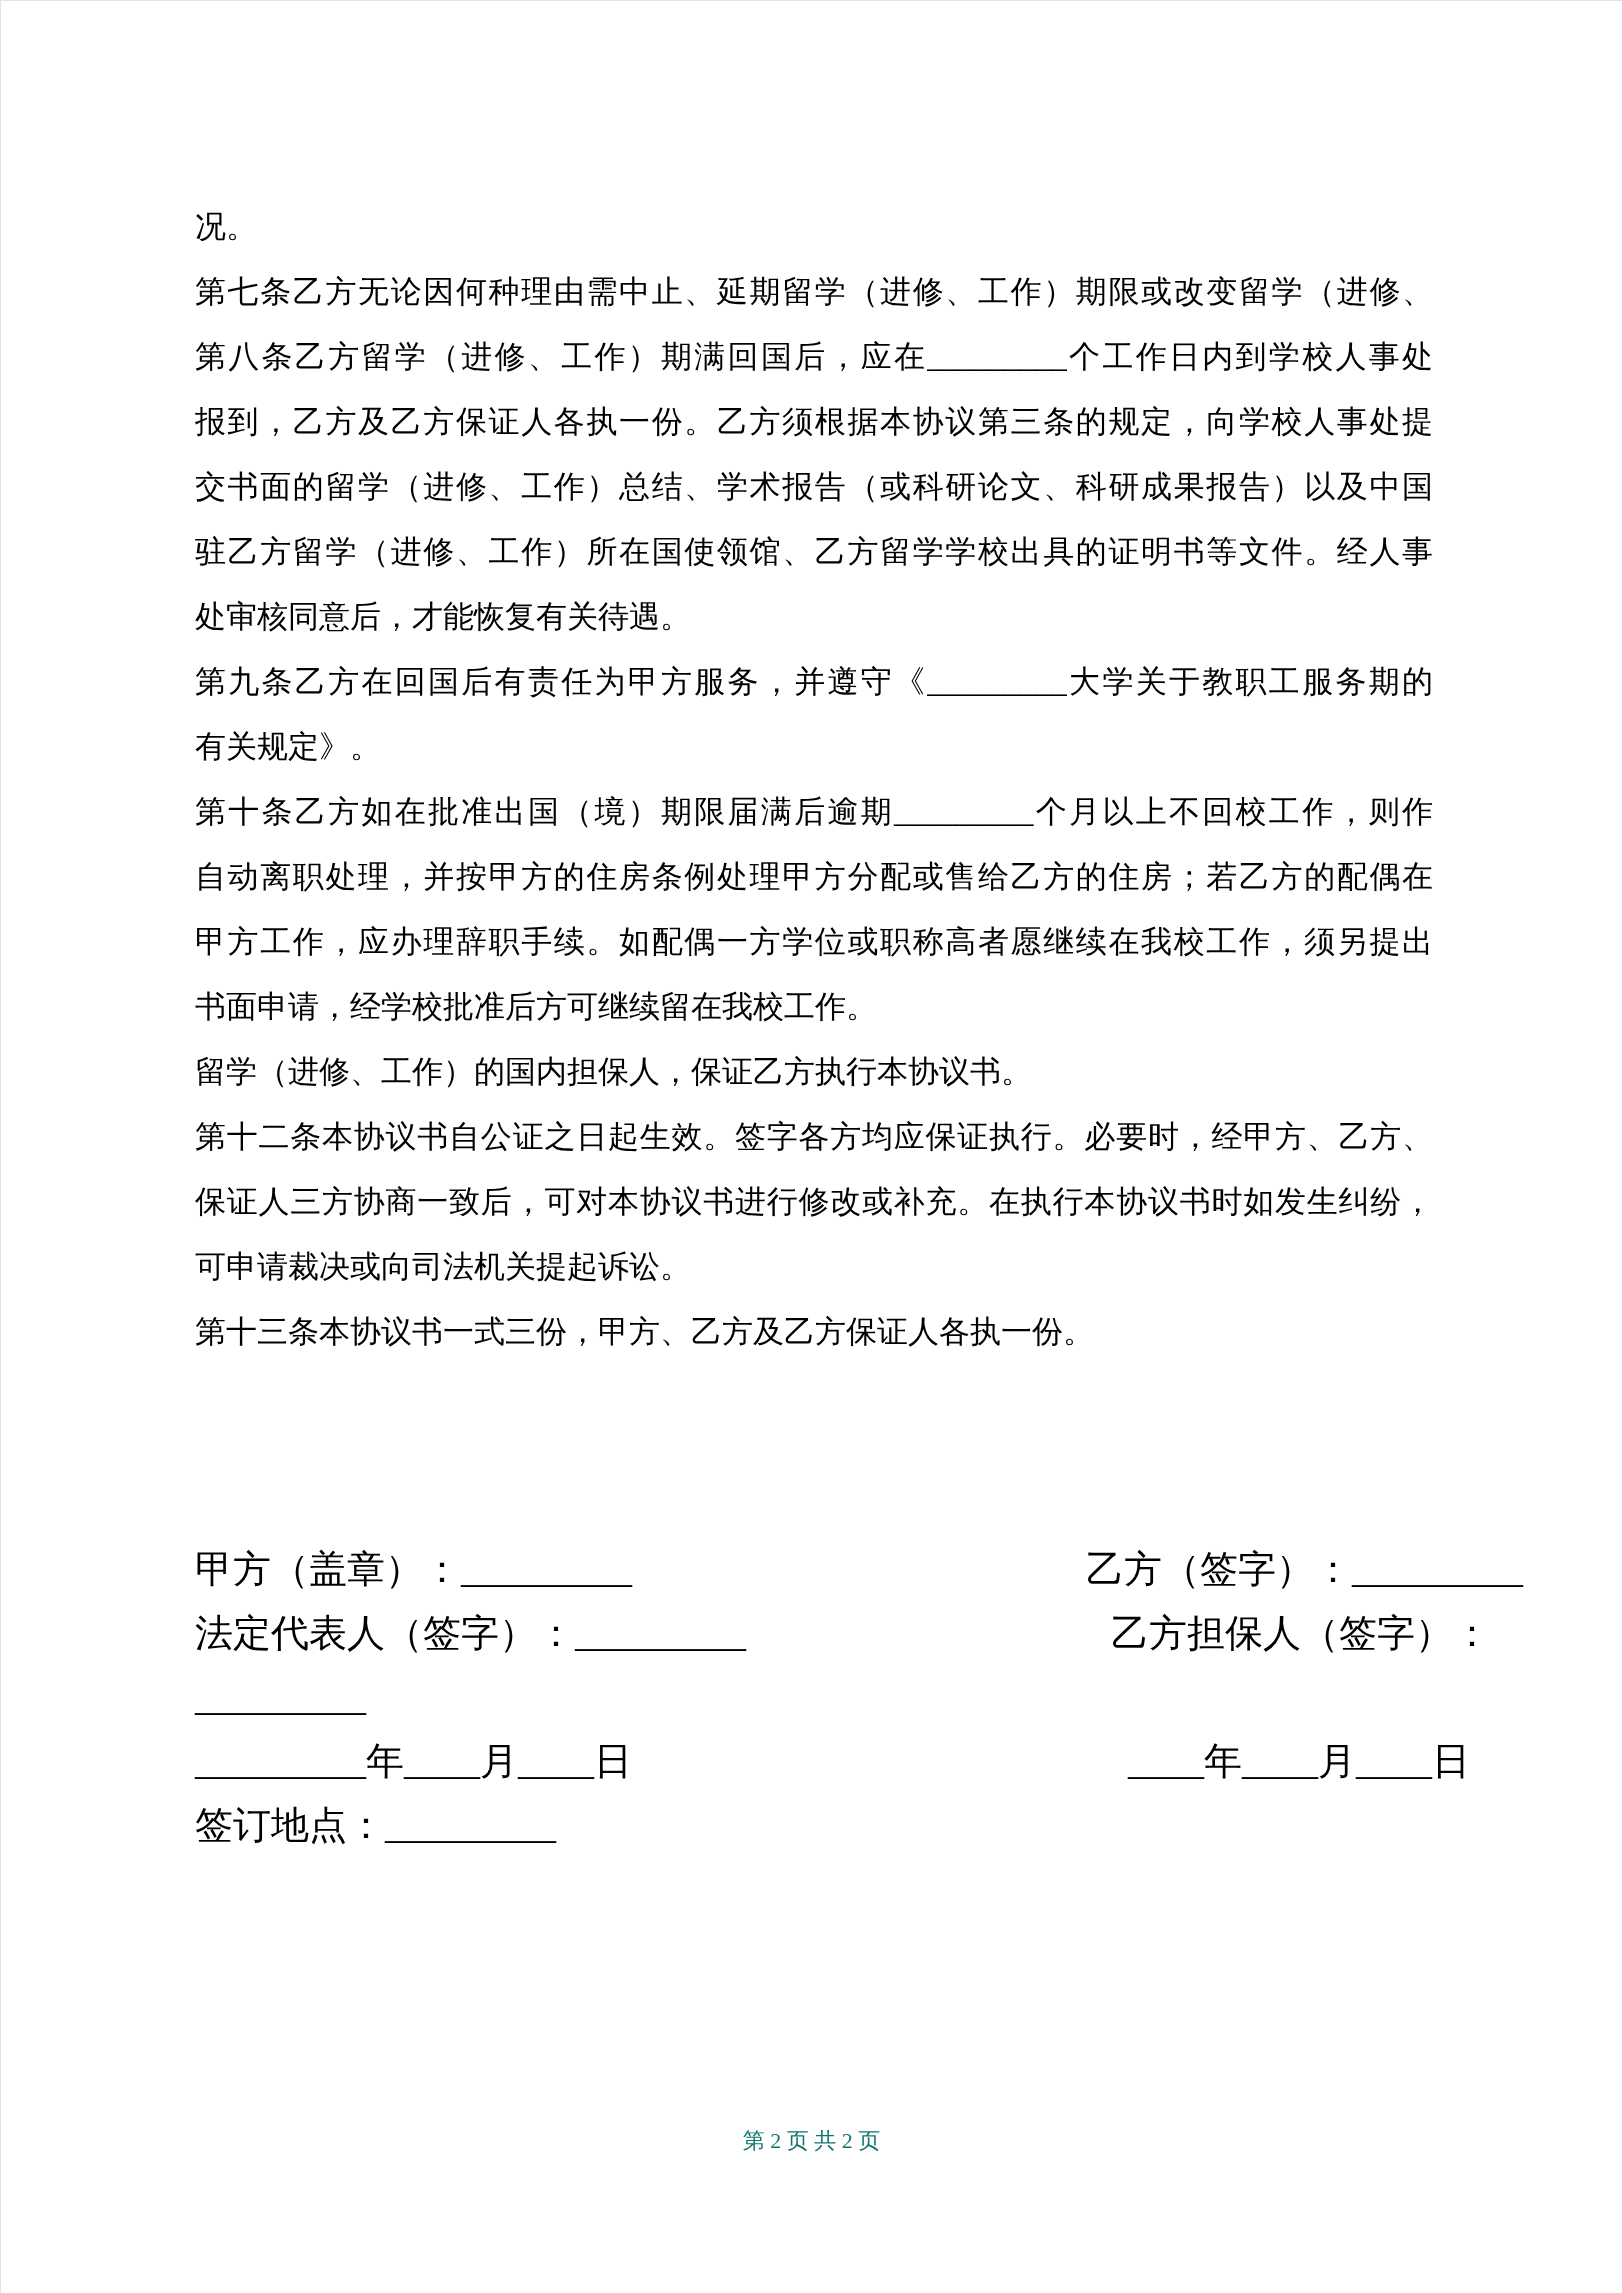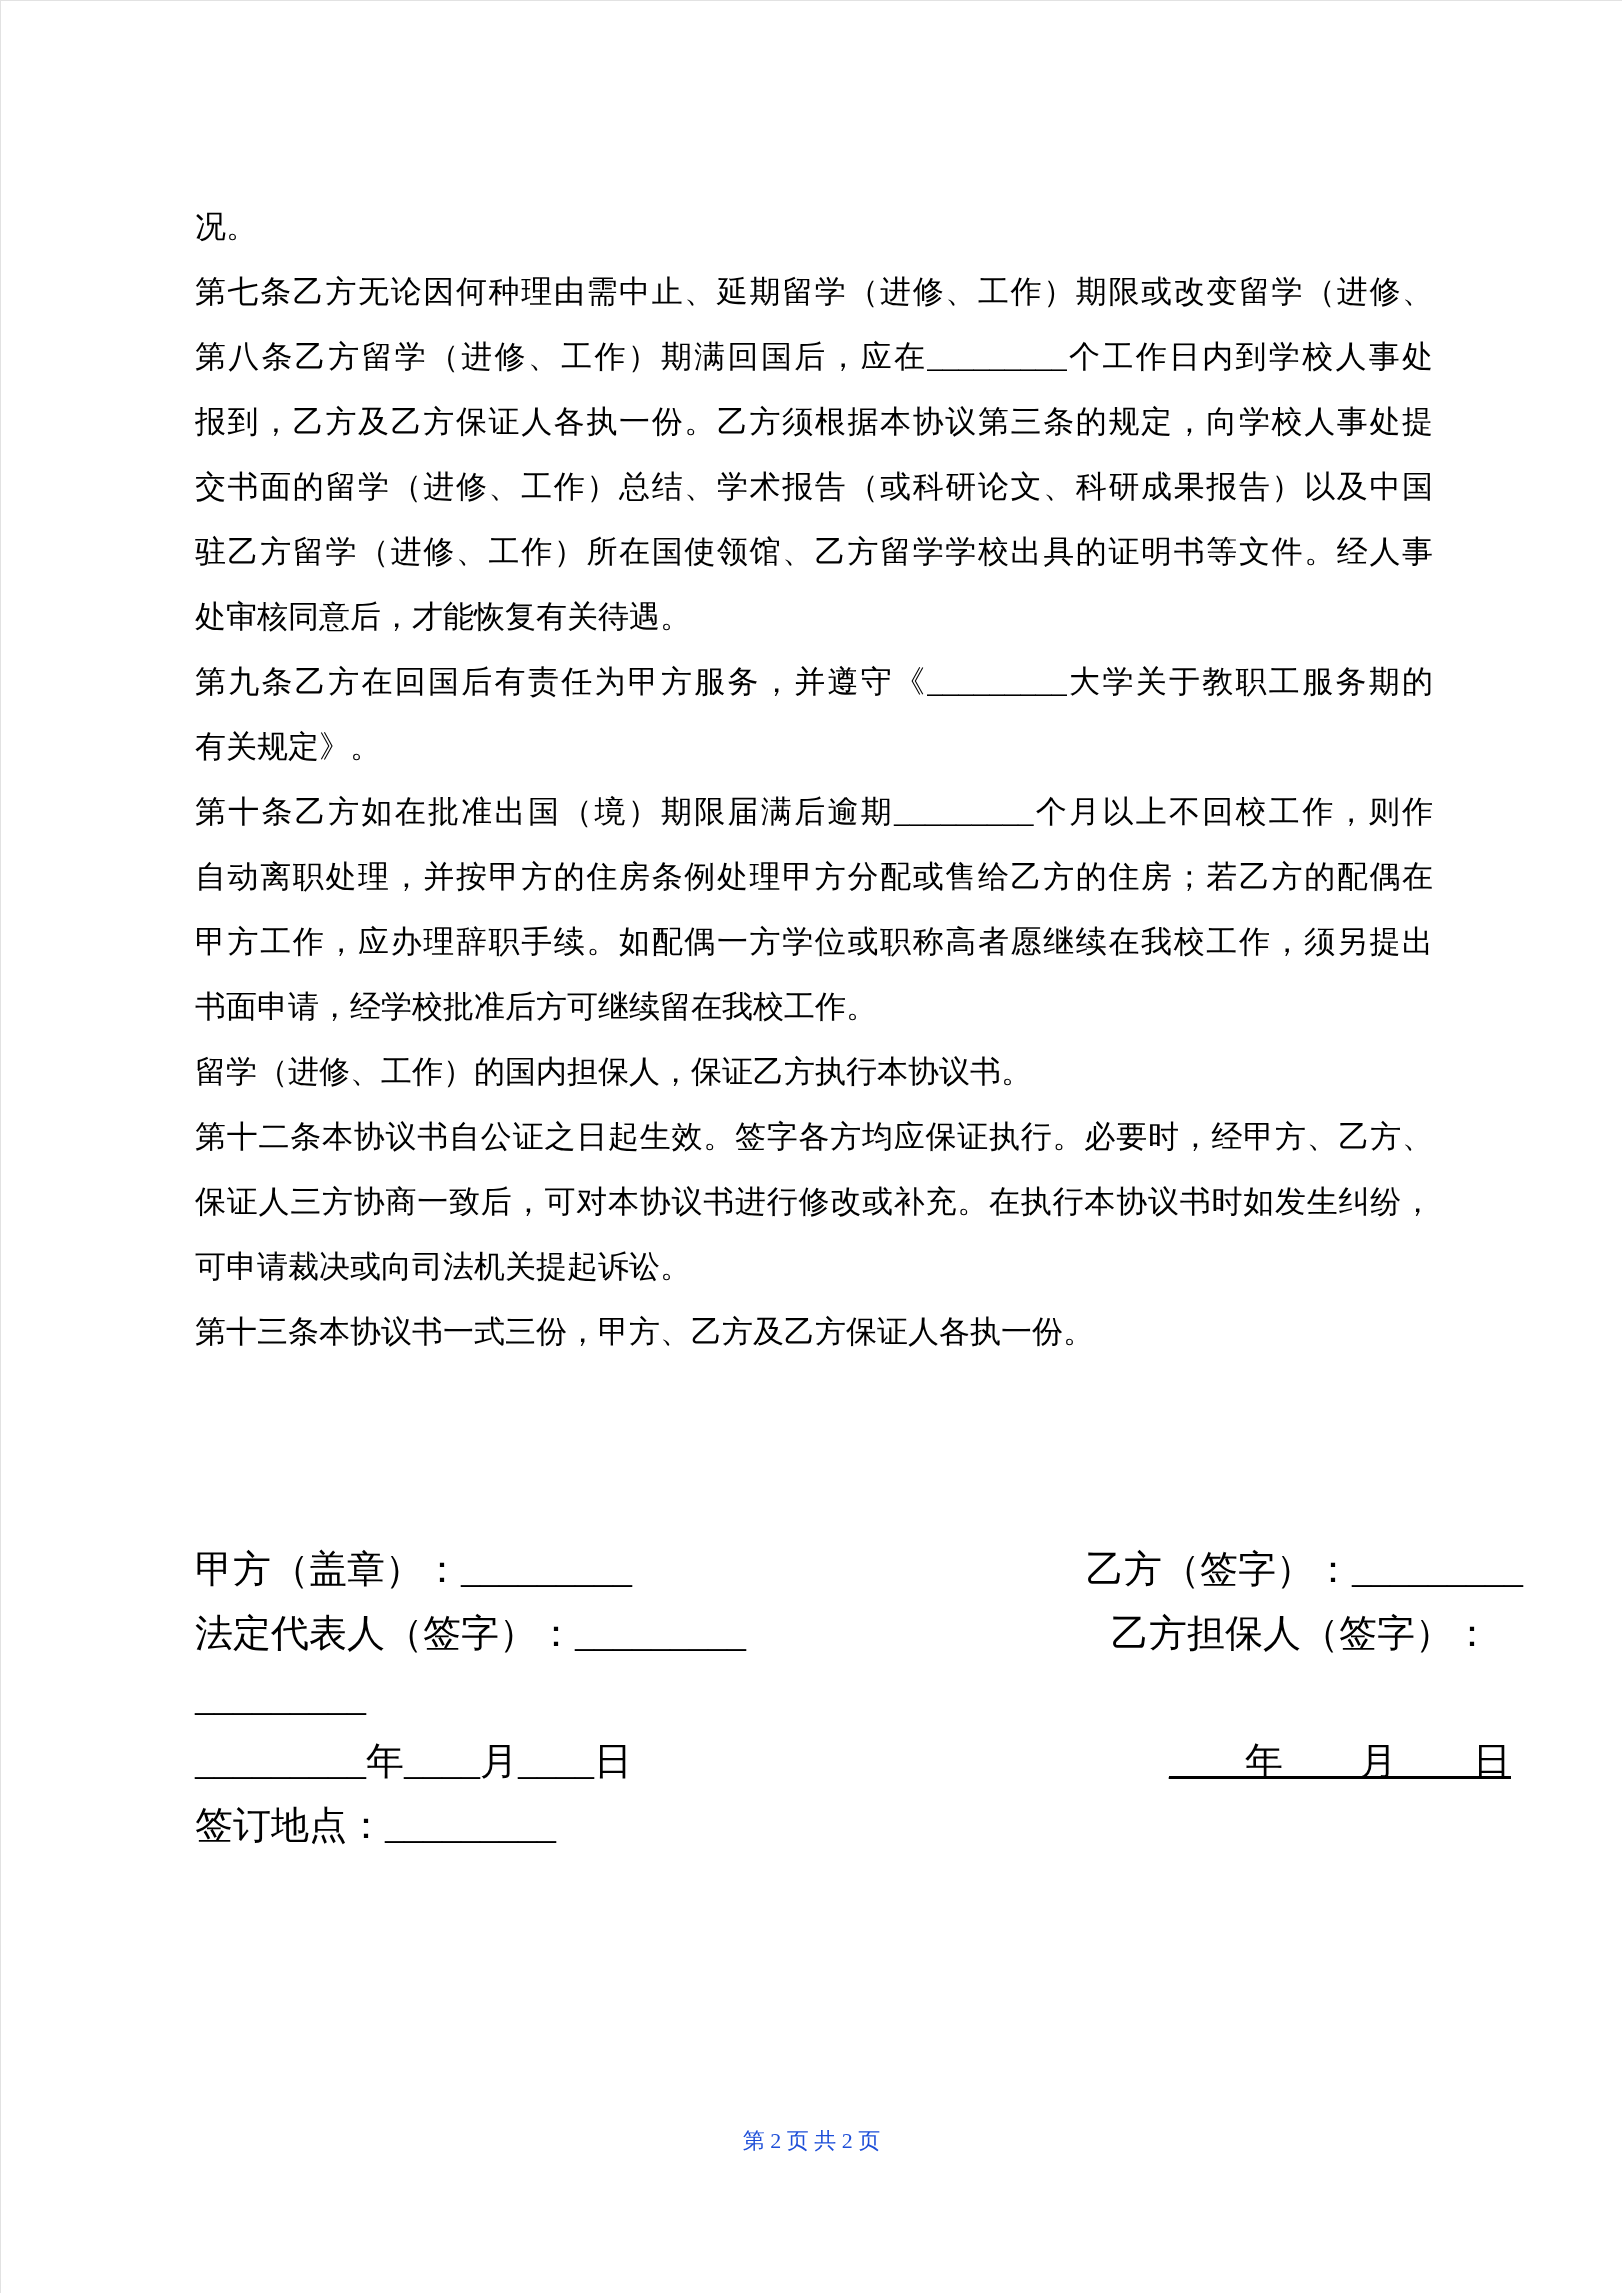--- a/index.html
+++ b/index.html
@@ -38,29 +38,29 @@
   .srow {
     position:relative;
     font-size:38px;
     line-height:64px;
     height:64px;
     white-space:nowrap;
   }
   .srow .right { position:absolute; top:0; }
   .right-a { left:891px; }
   .right-b { left:916px;text-align:center; }
-  .right-d { left:974px;text-decoration:underline; }
+  .right-d { left:933px; }
   .footer {
     position:absolute;
     top:2126px; left:0;
     width:100%;
     text-align:center;
     font-size:22px;
     line-height:27px;
-    color:#1d4ed8;
+    color:#0f766e;
   }
 </style>
 </head>
 <body>
 
 <div class="page">
 
   <div class="body-text">
     <div class="bline">况。</div>
     <div class="bline just">第七条乙方无论因何种理由需中止、延期留学（进修、工作）期限或改变留学（进修、</div>

